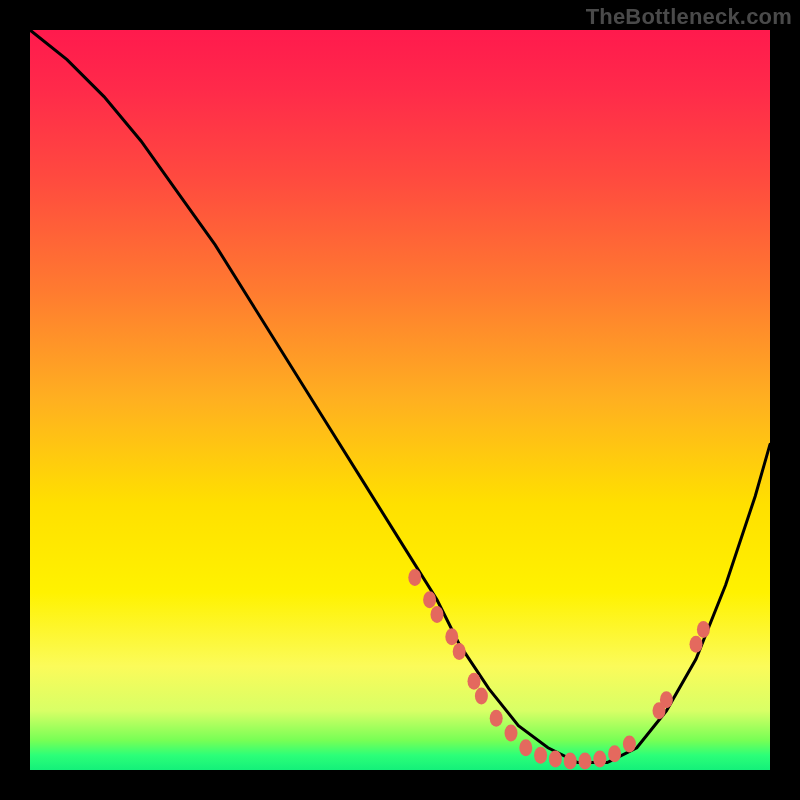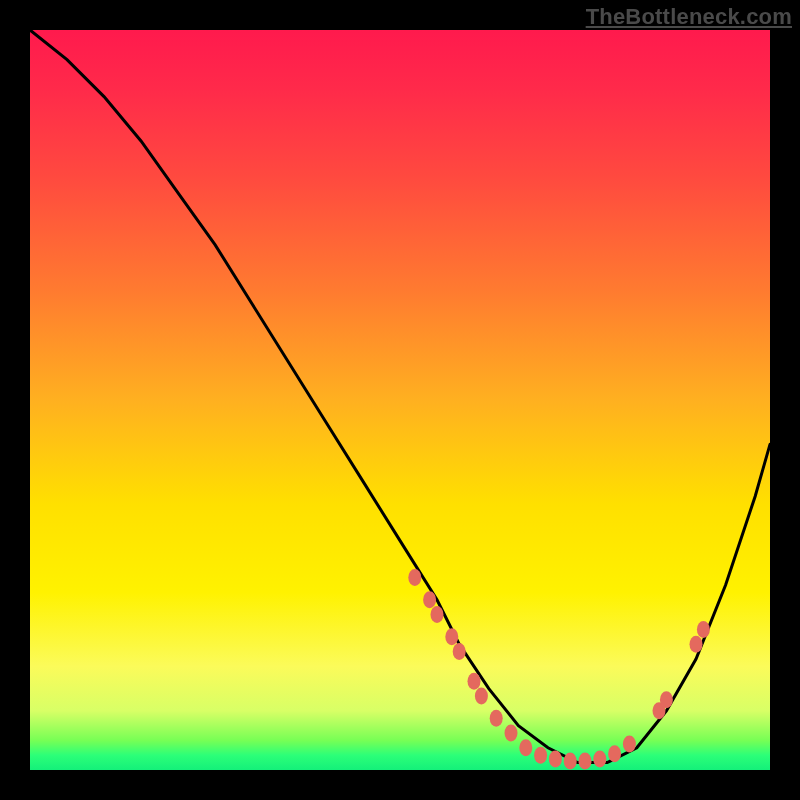--- a/index.html
+++ b/index.html
@@ -47,21 +47,20 @@
   }
   .watermark {
     position: absolute;
     top: 4px;
     right: 8px;
     color: #4a4a4a;
     font-size: 22px;
     font-weight: 600;
     letter-spacing: 0.2px;
     user-select: none;
-    text-decoration: underline;
   }
   svg.curve {
     position: absolute;
     inset: 0;
   }
 </style>
 </head>
 <body>
 
 <div class="stage">

